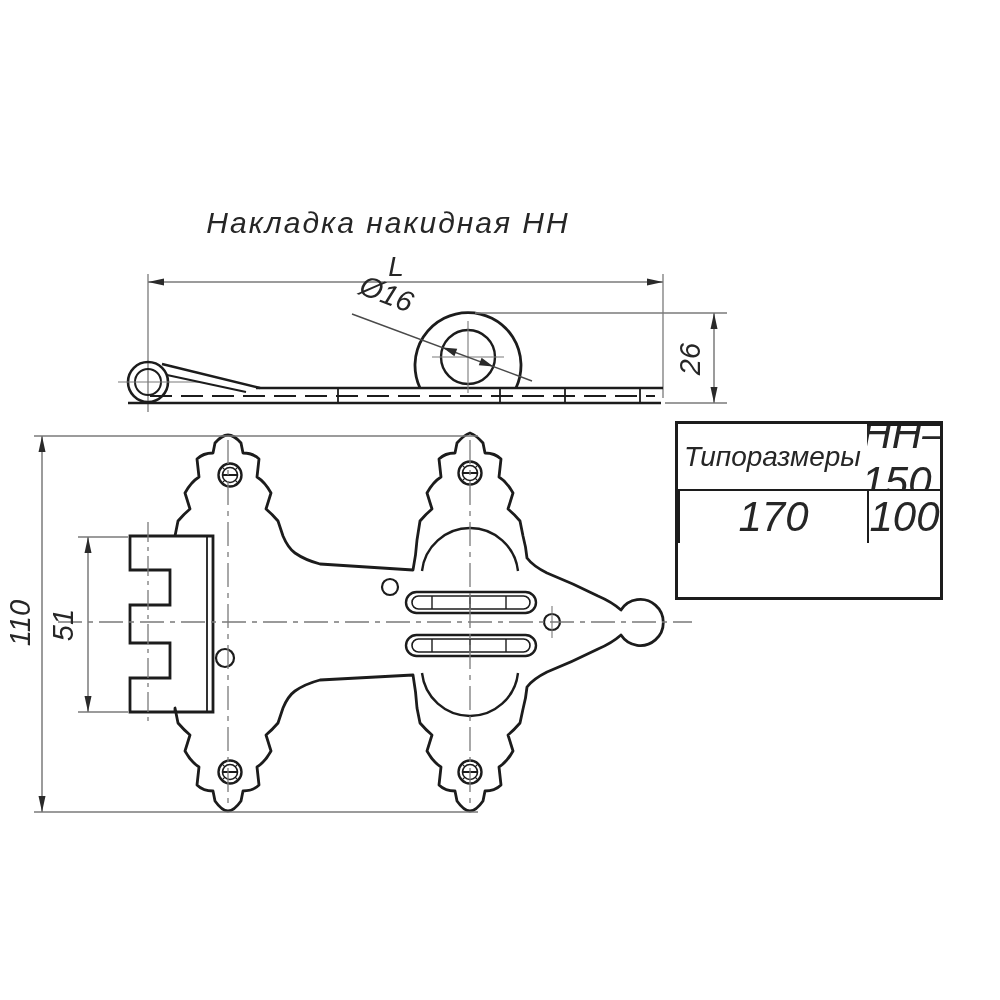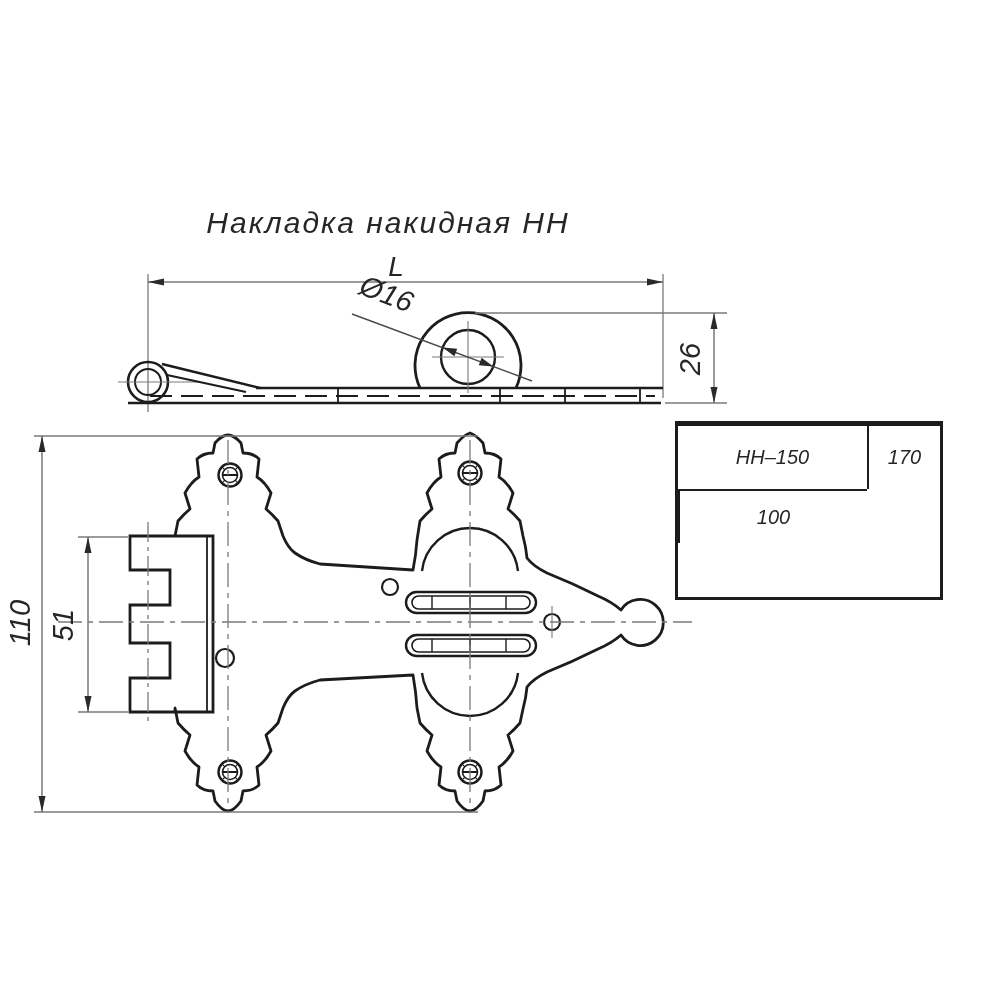--- a/index.html
+++ b/index.html
@@ -8,21 +8,21 @@
   svg text{font-family:"Liberation Sans",sans-serif;font-style:italic;fill:#262626;}
   .spec-table{position:absolute;left:675px;top:421px;width:268px;height:179px;
     border:3px solid #1c1c1c;display:grid;grid-template-columns:189px 1fr;
     grid-template-rows:65px 54px 1fr;box-sizing:border-box;background:#fff;}
   .spec-table .cell{display:flex;align-items:center;justify-content:center;
     font-style:italic;color:#262626;box-sizing:border-box;overflow:hidden;}
   .spec-table .c2{border-left:2px solid #1c1c1c;}
   .spec-table .r2,.spec-table .r3{border-top:2px solid #1c1c1c;}
   .spec-table .hdr1{font-size:28px;letter-spacing:0px;}
   .spec-table .hdr2{font-size:27px;}
-  .spec-table .val{font-size:20px;}
+  .spec-table .val{font-size:42px;}
 </style>
 </head>
 <body>
 
 <div id="stage">
 
 <svg width="1000" height="1000" viewBox="0 0 1000 1000">
 
   <g>
 
@@ -190,18 +190,19 @@
       <polygon points="88,712 84.5,696 91.5,696" fill="#2a2a2a"></polygon>
       <text x="73" y="625" font-size="29" text-anchor="middle" transform="rotate(-90 73 625)">51</text>
     </g>
   </g>
 
   <text x="388" y="233" font-size="30" text-anchor="middle" letter-spacing="2">Накладка накидная НН</text>
 </svg>
 
 
 <div class="spec-table">
+  <div class="cell hdr1">Типоразмеры</div>
   <div class="cell val r2">НН–150</div>
   <div class="cell val r2 c2">170</div>
   <div class="cell val r3 c2">100</div>
 </div>
 
 </div>
 
 </body></html>

